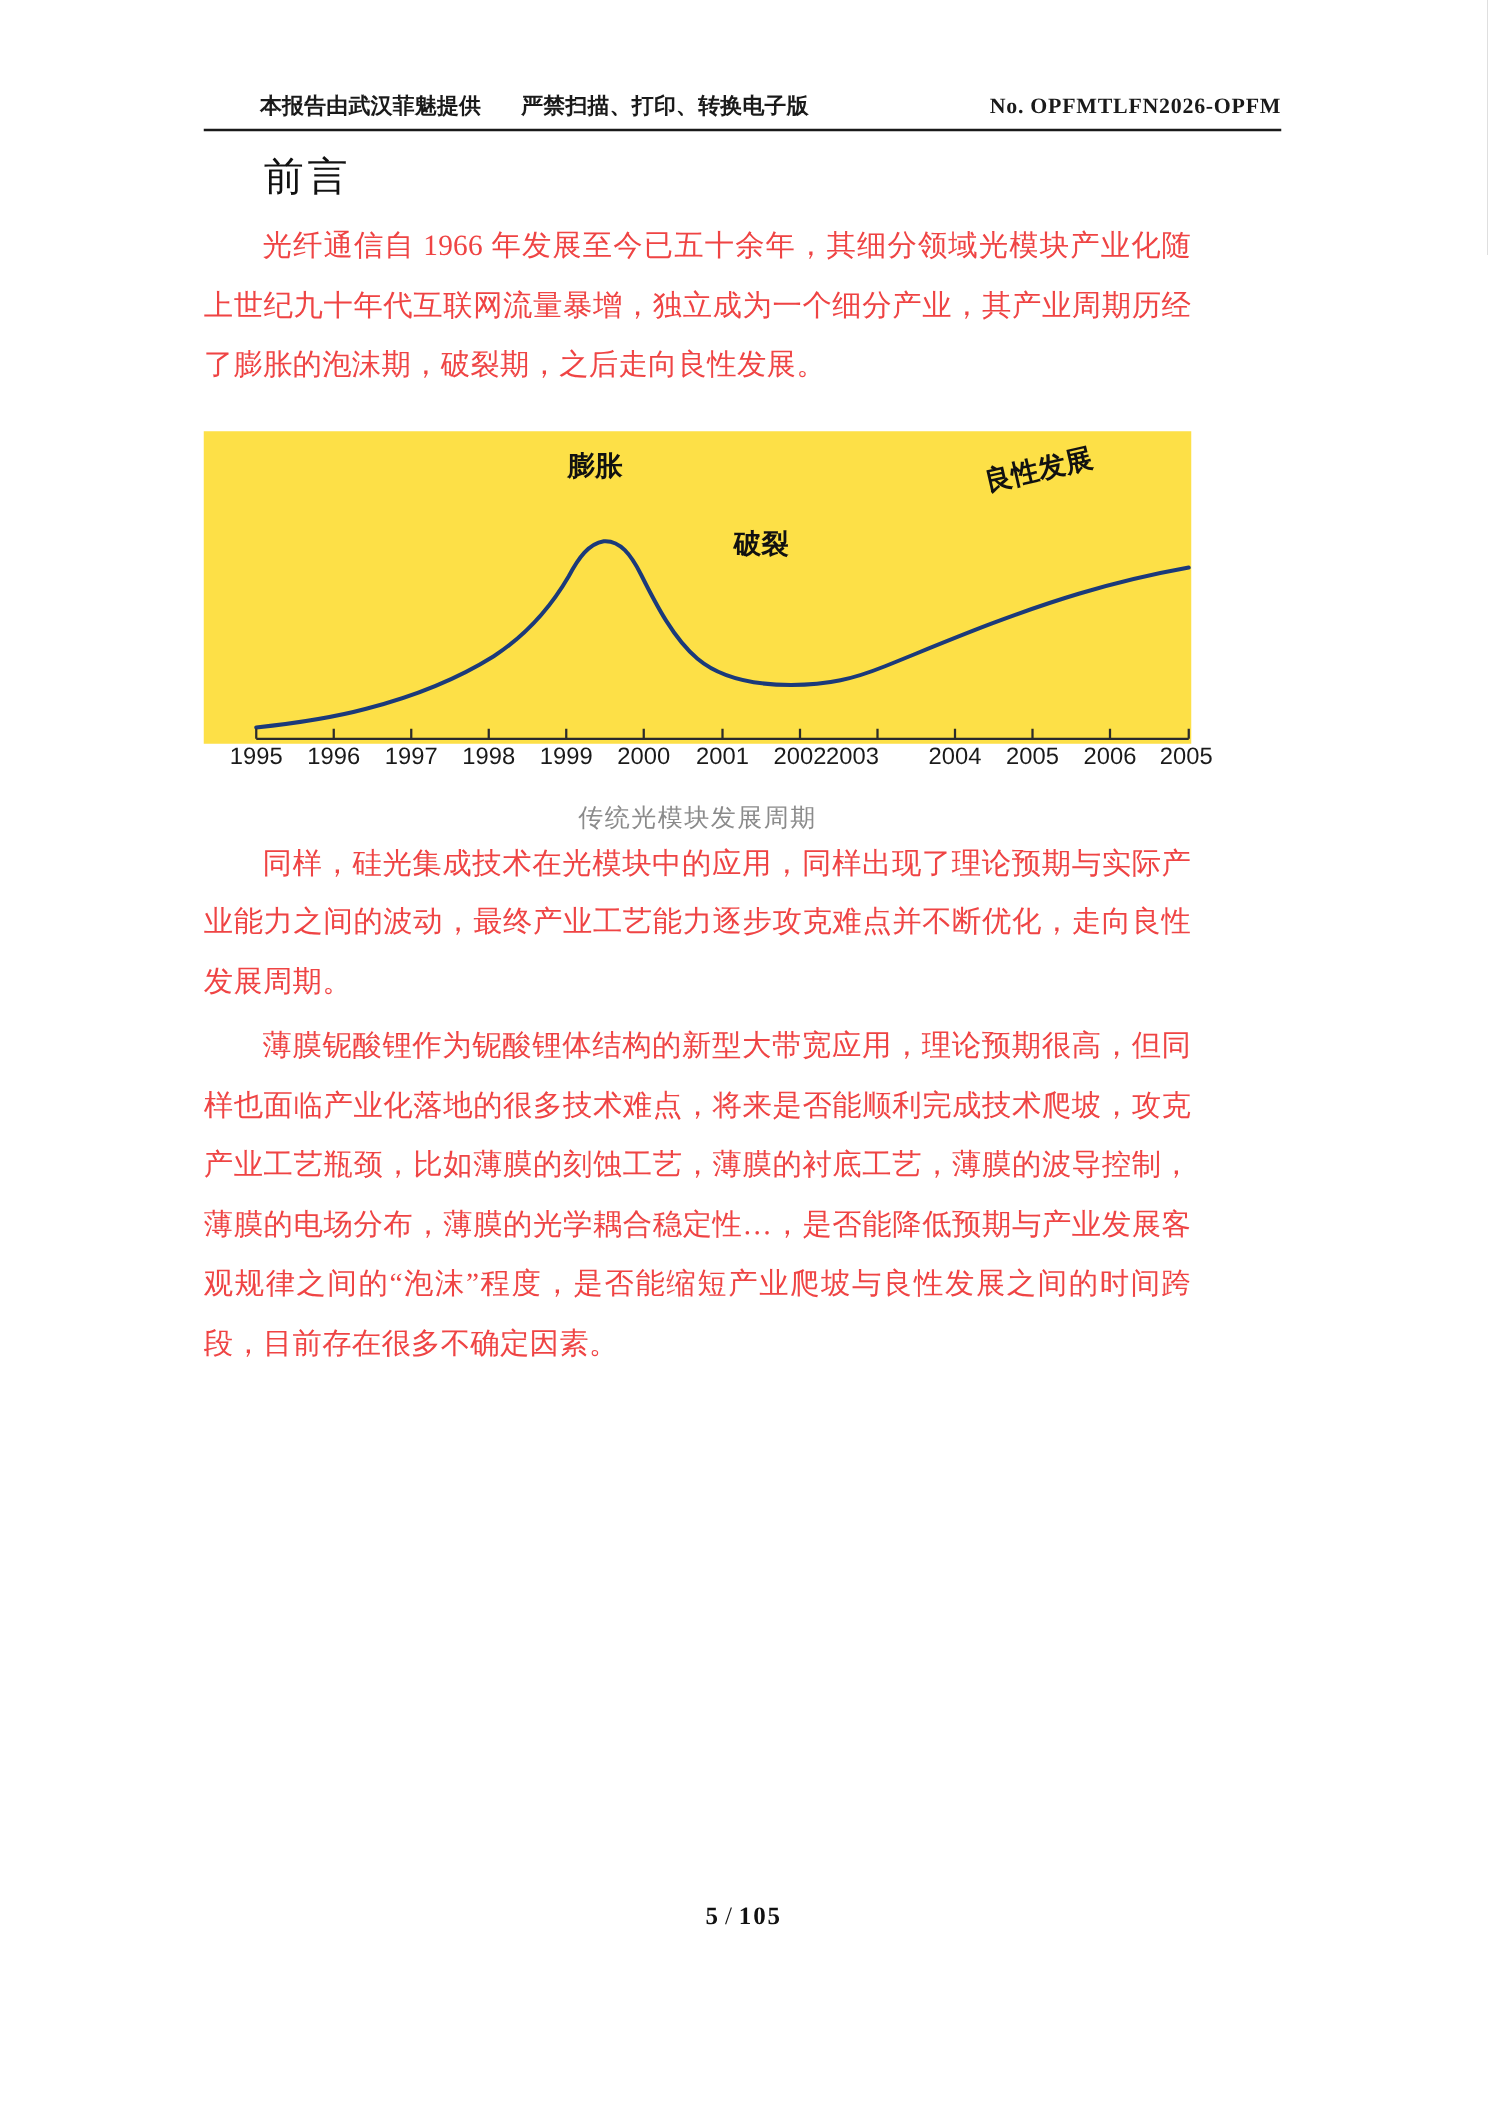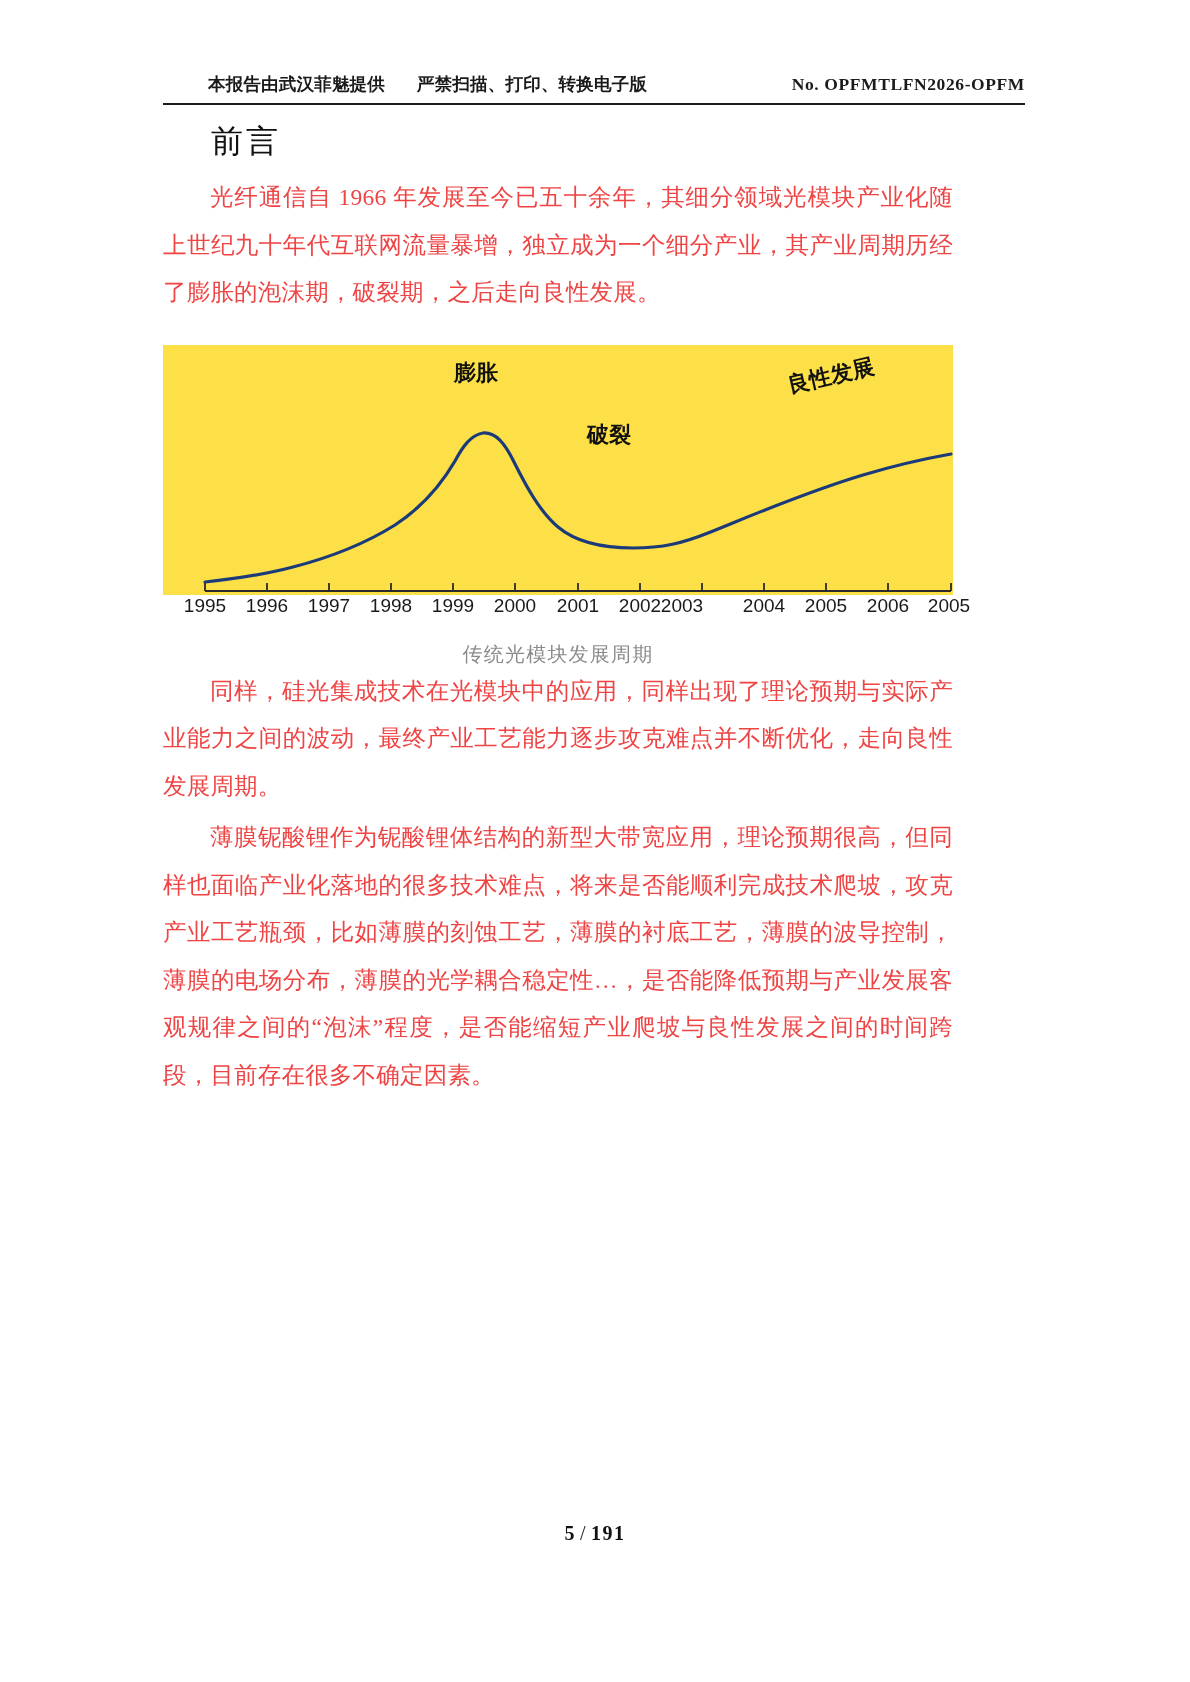--- a/index.html
+++ b/index.html
@@ -223,16 +223,16 @@
       </div>
 
       <div class="fig-caption">传统光模块发展周期</div>
     </div>
 
     <p class="para">同样，硅光集成技术在光模块中的应用，同样出现了理论预期与实际产业能力之间的波动，最终产业工艺能力逐步攻克难点并不断优化，走向良性发展周期。</p>
     <p class="para">薄膜铌酸锂作为铌酸锂体结构的新型大带宽应用，理论预期很高，但同样也面临产业化落地的很多技术难点，将来是否能顺利完成技术爬坡，攻克产业工艺瓶颈，比如薄膜的刻蚀工艺，薄膜的衬底工艺，薄膜的波导控制，薄膜的电场分布，薄膜的光学耦合稳定性…，是否能降低预期与产业发展客观规律之间的“泡沫”程度，是否能缩短产业爬坡与良性发展之间的时间跨段，目前存在很多不确定因素。</p>
   </div>
 
   <div class="footer">
-    <span>5</span><span class="sep">/</span><span>191</span>
+    <span>5</span><span class="sep">/</span><span>105</span>
   </div>
 
 </div>
 
 </body></html>

